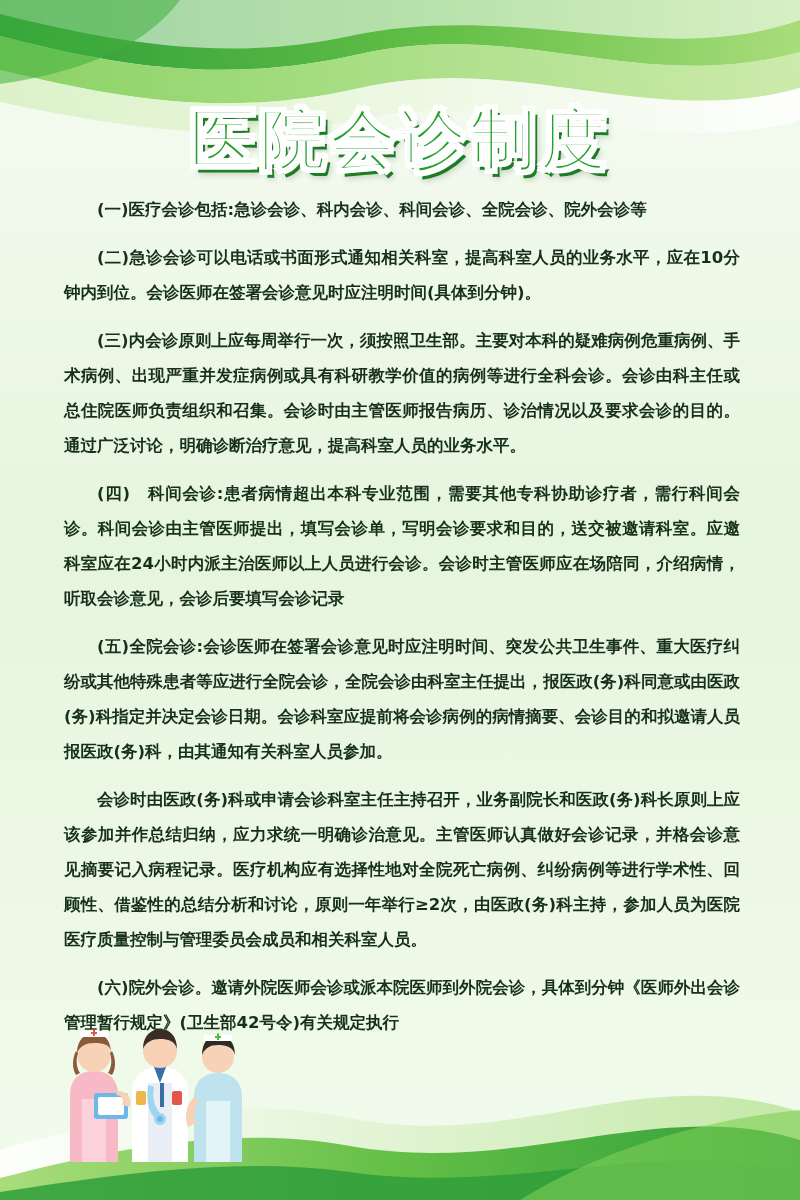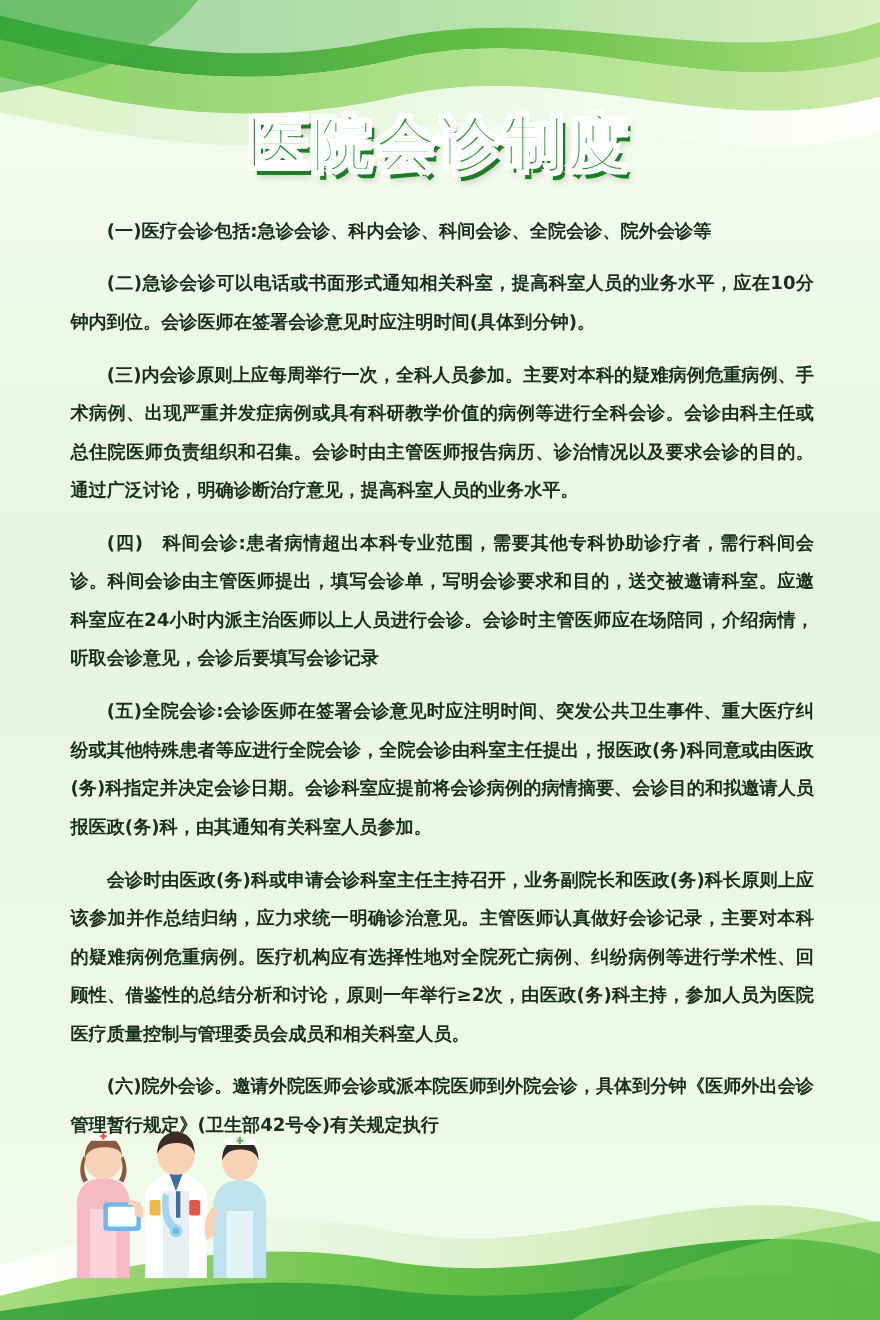--- a/index.html
+++ b/index.html
@@ -34,21 +34,21 @@
     width: 800px;
     height: 1200px;
   }
   .title {
     position: absolute;
     left: 0;
     top: 95px;
     width: 800px;
     text-align: center;
     font-family: "DejaVu Sans", "Liberation Sans", sans-serif;
-    font-size: 54px;
+    font-size: 66px;
     font-weight: bold;
     letter-spacing: 4px;
     color: #23a02b;
     text-shadow:
       -2px 0 #ffffff, 0 -2px #ffffff, 2px 0 #ffffff, 0 2px #ffffff,
       -3px -3px 0 #ffffff, 3px -3px 0 #ffffff, -3px 3px 0 #ffffff, 3px 3px 0 #ffffff,
       5px 6px 0 #1d7d24, 6px 8px 6px rgba(0,0,0,0.18);
     -webkit-text-stroke: 1px #ffffff;
   }
   .body-text {
@@ -126,24 +126,24 @@
     <path d="M0,1200 L800,1200 L800,1172 C650,1136 520,1196 350,1172 C230,1156 110,1176 0,1192 Z" fill="#2f9e3a" opacity="0.85"></path>
     <path d="M520,1200 C600,1150 700,1120 800,1110 L800,1200 Z" fill="#7fce55" opacity="0.6"></path>
   </svg>
 
   <div class="content">
     <div class="title">医院会诊制度</div>
 
     <div class="body-text">
       <p class="para indent">(一)医疗会诊包括:急诊会诊、科内会诊、科间会诊、全院会诊、院外会诊等</p>
       <p class="para indent">(二)急诊会诊可以电话或书面形式通知相关科室，提高科室人员的业务水平，应在10分钟内到位。会诊医师在签署会诊意见时应注明时间(具体到分钟)。</p>
-      <p class="para indent">(三)内会诊原则上应每周举行一次，全科人员参加。主要对本科的疑难病例危重病例、手术病例、出现严重并发症病例或具有科研教学价值的病例等进行全科会诊。会诊由科主任或总住院医师负责组织和召集。会诊时由主管医师报告病历、诊治情况以及要求会诊的目的。通过广泛讨论，明确诊断治疗意见，提高科室人员的业务水平。</p>
+      <p class="para indent">(三)内会诊原则上应每周举行一次，须按照卫生部。主要对本科的疑难病例危重病例、手术病例、出现严重并发症病例或具有科研教学价值的病例等进行全科会诊。会诊由科主任或总住院医师负责组织和召集。会诊时由主管医师报告病历、诊治情况以及要求会诊的目的。通过广泛讨论，明确诊断治疗意见，提高科室人员的业务水平。</p>
       <p class="para indent">(四)　科间会诊:患者病情超出本科专业范围，需要其他专科协助诊疗者，需行科间会诊。科间会诊由主管医师提出，填写会诊单，写明会诊要求和目的，送交被邀请科室。应邀科室应在24小时内派主治医师以上人员进行会诊。会诊时主管医师应在场陪同，介绍病情，听取会诊意见，会诊后要填写会诊记录</p>
       <p class="para indent">(五)全院会诊:会诊医师在签署会诊意见时应注明时间、突发公共卫生事件、重大医疗纠纷或其他特殊患者等应进行全院会诊，全院会诊由科室主任提出，报医政(务)科同意或由医政(务)科指定并决定会诊日期。会诊科室应提前将会诊病例的病情摘要、会诊目的和拟邀请人员报医政(务)科，由其通知有关科室人员参加。</p>
-      <p class="para indent">会诊时由医政(务)科或申请会诊科室主任主持召开，业务副院长和医政(务)科长原则上应该参加并作总结归纳，应力求统一明确诊治意见。主管医师认真做好会诊记录，主要对本科的疑难病例危重病例。医疗机构应有选择性地对全院死亡病例、纠纷病例等进行学术性、回顾性、借鉴性的总结分析和讨论，原则一年举行≥2次，由医政(务)科主持，参加人员为医院医疗质量控制与管理委员会成员和相关科室人员。</p>
+      <p class="para indent">会诊时由医政(务)科或申请会诊科室主任主持召开，业务副院长和医政(务)科长原则上应该参加并作总结归纳，应力求统一明确诊治意见。主管医师认真做好会诊记录，并格会诊意见摘要记入病程记录。医疗机构应有选择性地对全院死亡病例、纠纷病例等进行学术性、回顾性、借鉴性的总结分析和讨论，原则一年举行≥2次，由医政(务)科主持，参加人员为医院医疗质量控制与管理委员会成员和相关科室人员。</p>
       <p class="para indent">(六)院外会诊。邀请外院医师会诊或派本院医师到外院会诊，具体到分钟《医师外出会诊管理暂行规定》(卫生部42号令)有关规定执行</p>
     </div>
 
     <svg class="doctors" viewBox="0 0 240 175">
 
       <g>
         <path d="M34,175 L34,108 C34,92 44,84 58,84 C72,84 82,92 82,108 L82,175 Z" fill="#f7b9c6"></path>
         <path d="M46,175 L46,112 L70,112 L70,175 Z" fill="#fcd3dc"></path>
         <circle cx="58" cy="68" r="17" fill="#f7d2b6"></circle>
         <path d="M41,66 C41,52 50,46 58,46 C68,46 75,53 75,66 C75,58 68,56 58,56 C50,56 44,59 41,66 Z" fill="#8a5a3b"></path>

